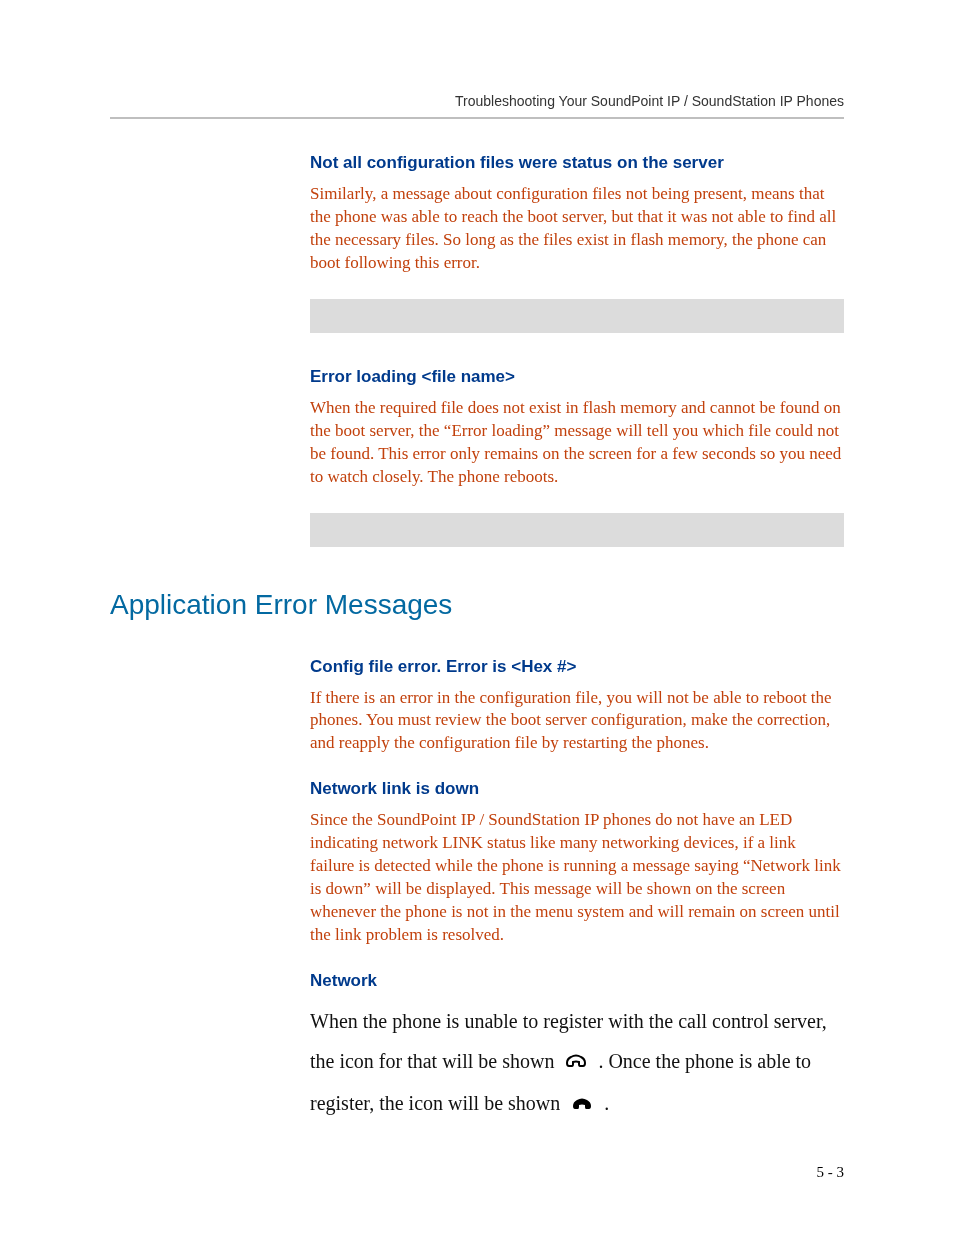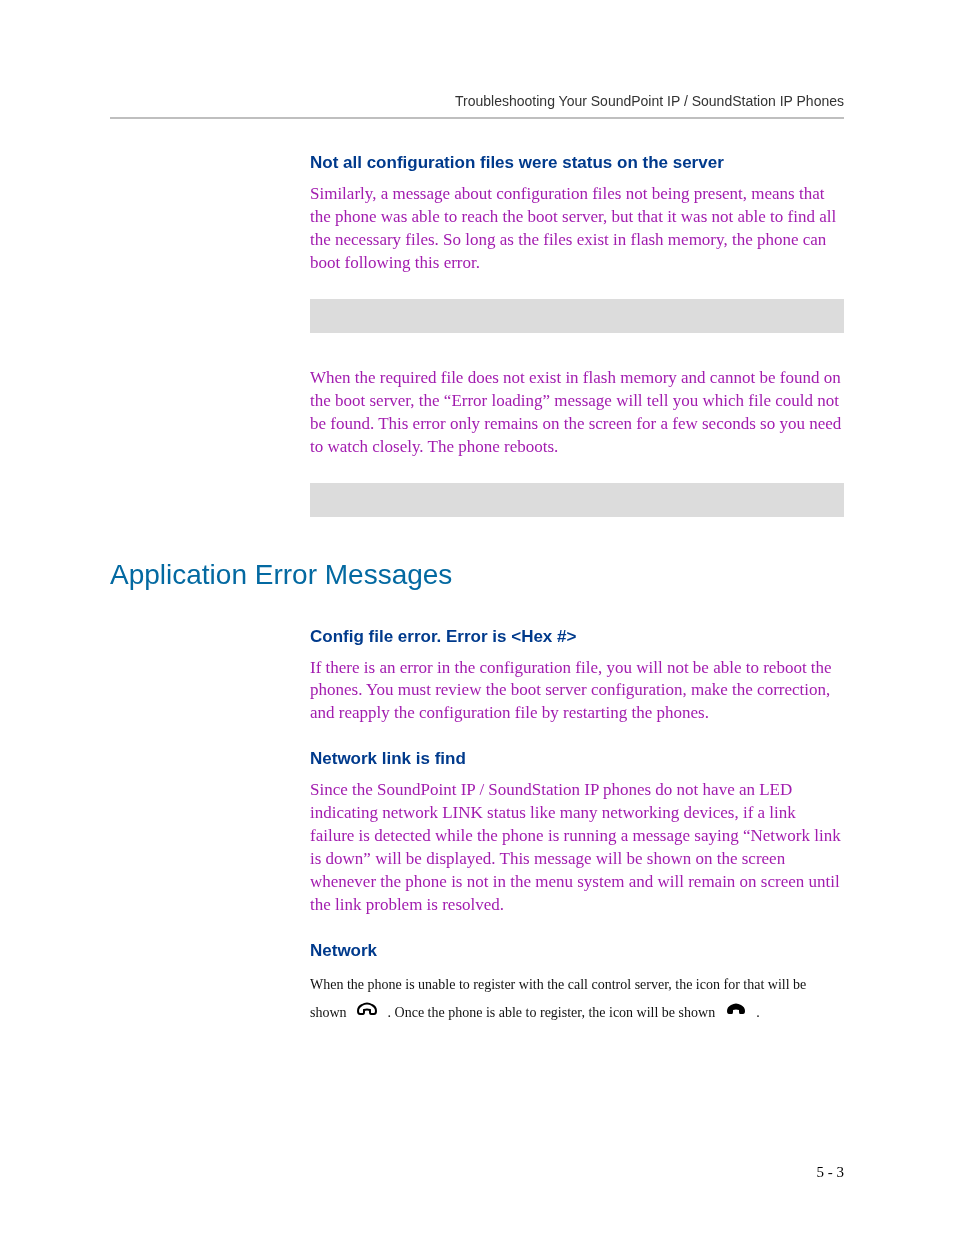--- a/index.html
+++ b/index.html
@@ -34,37 +34,37 @@
   .sub-heading {
     color: #003a8c;
     font-family: "Trebuchet MS", "Lucida Grande", sans-serif;
     font-weight: bold;
     font-size: 17px;
     margin-bottom: 10px;
   }
   .body-text {
     font-size: 17px;
     line-height: 1.35;
-    color: #a21caf;
+    color: #c2410c;
     margin-bottom: 24px;
   }
   .grey-bar {
     background: #dcdcdc;
     height: 34px;
     margin-bottom: 34px;
   }
   .section-heading {
     color: #0369a1;
     font-family: "Trebuchet MS", "Lucida Grande", sans-serif;
     font-weight: 500;
     font-size: 28px;
     margin: 42px 0 36px 0;
   }
   .status-para {
-    font-size: 14px;
+    font-size: 20px;
     line-height: 2.0;
     color: #111;
   }
   .icon-outline, .icon-solid {
     display: inline-block;
     vertical-align: middle;
     margin: 0 6px;
   }
   .page-num {
     position: absolute;
@@ -82,33 +82,34 @@
 
   <div class="running-head">Troubleshooting Your SoundPoint IP / SoundStation IP Phones</div>
   <hr class="header-rule">
 
   <div class="content-col">
 
     <div class="sub-heading">Not all configuration files were status on the server</div>
     <div class="body-text">Similarly, a message about configuration files not being present, means that the phone was able to reach the boot server, but that it was not able to find all the necessary files. So long as the files exist in flash memory, the phone can boot following this error.</div>
     <div class="grey-bar"></div>
 
+    <div class="sub-heading">Error loading &lt;file name&gt;</div>
     <div class="body-text">When the required file does not exist in flash memory and cannot be found on the boot server, the “Error loading” message will tell you which file could not be found. This error only remains on the screen for a few seconds so you need to watch closely. The phone reboots.</div>
     <div class="grey-bar"></div>
 
   </div>
 
   <div class="section-heading">Application Error Messages</div>
 
   <div class="content-col">
 
     <div class="sub-heading">Config file error. Error is &lt;Hex #&gt;</div>
     <div class="body-text">If there is an error in the configuration file, you will not be able to reboot the phones. You must review the boot server configuration, make the correction, and reapply the configuration file by restarting the phones.</div>
 
-    <div class="sub-heading">Network link is find</div>
+    <div class="sub-heading">Network link is down</div>
     <div class="body-text">Since the SoundPoint IP / SoundStation IP phones do not have an LED indicating network LINK status like many networking devices, if a link failure is detected while the phone is running a message saying “Network link is down” will be displayed. This message will be shown on the screen whenever the phone is not in the menu system and will remain on screen until the link problem is resolved.</div>
 
     <div class="sub-heading"> Network</div>
     <div class="status-para">
       <span>When the phone is unable to register with the call control server, the icon for that  will be shown</span>
       <span class="icon-outline">
         <svg width="22" height="18" viewBox="0 0 22 18">
           <path d="M4 14 Q2 14 2 11 Q2 7 6 5 Q11 2 16 5 Q20 7 20 11 Q20 14 18 14 L15 14 Q14 14 14 12 L14 10 Q11 9 8 10 L8 12 Q8 14 7 14 Z" fill="none" stroke="#000" stroke-width="2"></path>
         </svg>
       </span>

